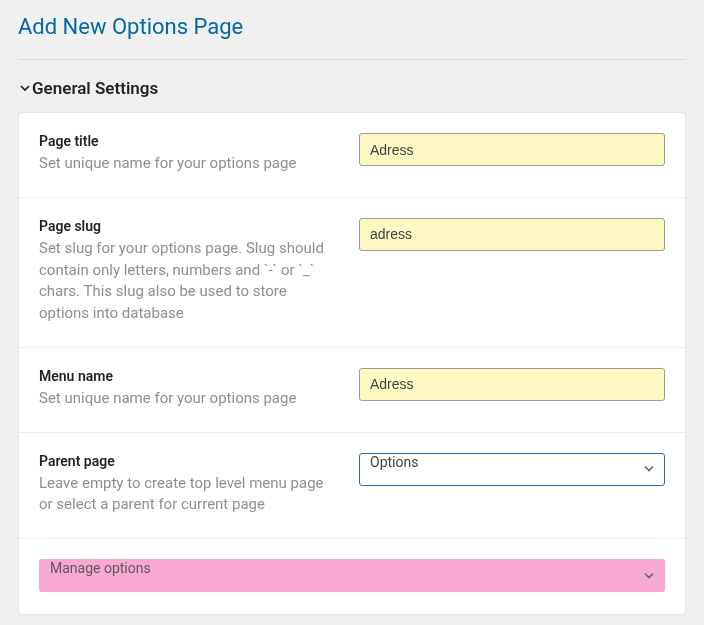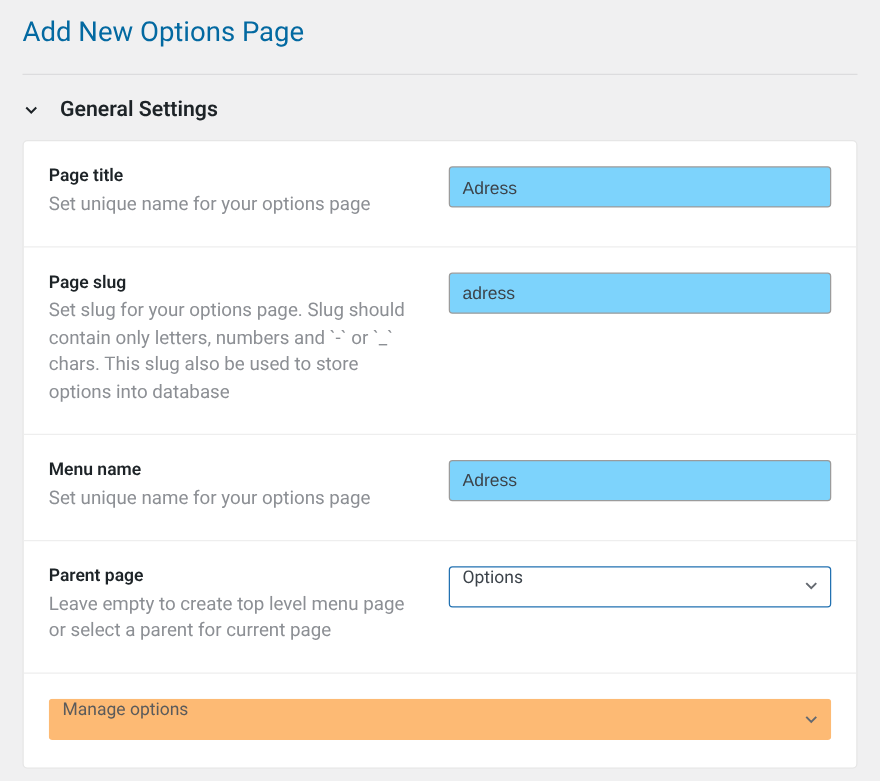--- a/index.html
+++ b/index.html
@@ -18,21 +18,21 @@
     margin-bottom: 20px;
   }
   .hr {
     border: none;
     border-top: 1px solid #dcdcde;
     margin-bottom: 18px;
   }
   .section-header {
     display: flex;
     align-items: center;
-    gap: 16px;
+    gap: 0;
     margin-bottom: 14px;
     cursor: pointer;
   }
   .section-header .chev {
     width: 14px;
     height: 14px;
     display: flex;
     align-items: center;
     justify-content: center;
   }
@@ -71,21 +71,21 @@
     flex: 1;
   }
   .text-input {
     width: 100%;
     height: 33px;
     font-size: 14px;
     color: #3c434a;
     border: 1px solid #9b9b9b;
     border-radius: 3px;
     padding: 0 10px;
-    background: #7dd3fc;
+    background: #fef9c3;
   }
   .select-wrap {
     position: relative;
     width: 100%;
   }
   .select-display {
     width: 100%;
     height: 33px;
     font-size: 14px;
     border-radius: 3px;
@@ -94,21 +94,21 @@
     align-items: center;
     cursor: pointer;
   }
   .select-parent {
     border: 1px solid #2271b1;
     background: #fff;
     color: #3c434a;
   }
   .select-capability {
     border: 1px solid transparent;
-    background: #fdba74;
+    background: #f9a8d4;
     color: #5b5b5b;
   }
   .select-chev {
     position: absolute;
     right: 10px;
     top: 50%;
     transform: translateY(-50%);
     pointer-events: none;
     color: #646970;
   }

